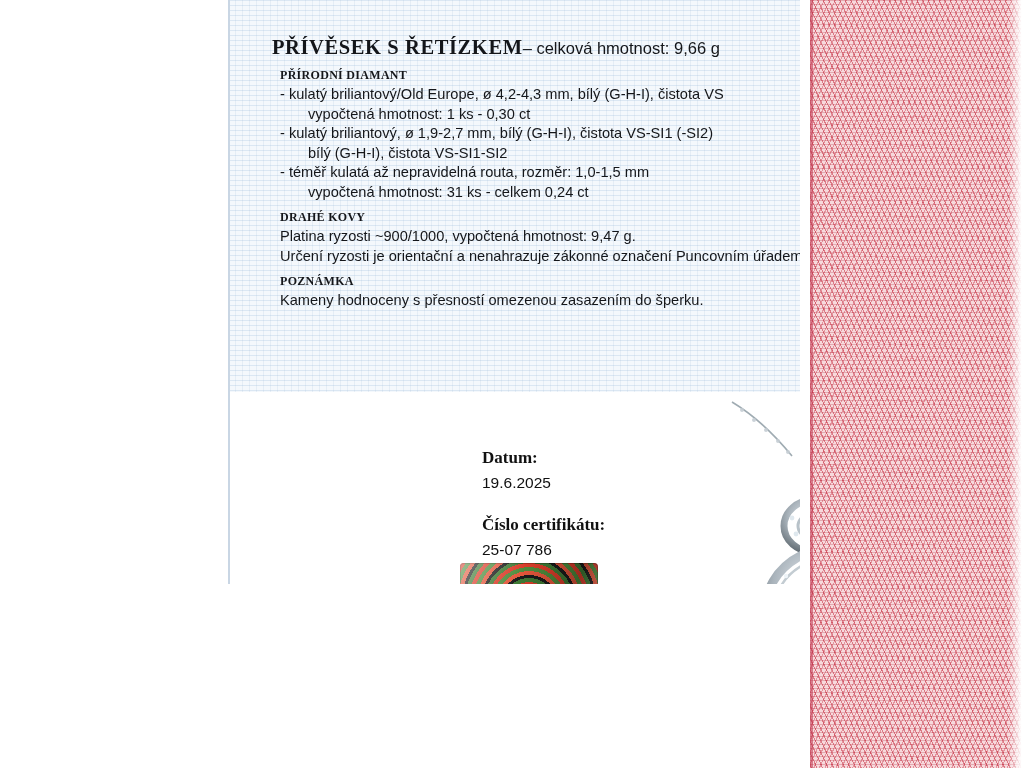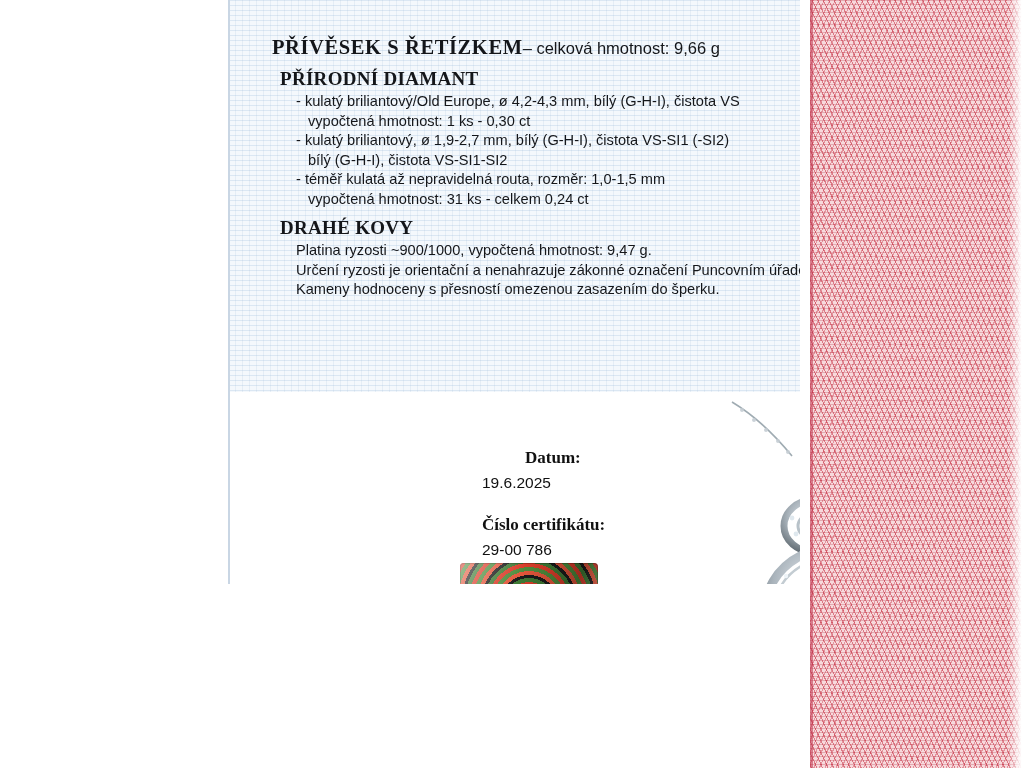--- a/index.html
+++ b/index.html
@@ -141,49 +141,49 @@
     font-size: 20.5px;
     letter-spacing: .6px;
   }
   .title-weight {
     font-size: 16.5px;
   }
 
   .section-head {
     font-family: "Liberation Serif", serif;
     font-weight: bold;
-    font-size: 19px;
+    font-size: 12px;
     letter-spacing: .3px;
     margin: 8px 0 2px 8px;
   }
   .section-head.first { margin-top: 0; }
 
   .line {
     font-size: 14.6px;
     line-height: 19.5px;
-    margin-left: 24px;
+    margin-left: 8px;
     white-space: nowrap;
   }
   .line.indent { margin-left: 36px; }
 
   
   .lower-label {
     position: absolute;
     font-family: "Liberation Serif", serif;
     font-weight: bold;
     font-size: 17px;
     color: #111;
   }
   .lower-value {
     position: absolute;
     font-size: 15.5px;
     color: #111;
   }
 
-  #label-date  { left: 254px; top: 448px; margin-left: 43px; }
+  #label-date  { left: 254px; top: 448px; }
   #value-date  { left: 254px; top: 474px; }
   #label-certno{ left: 254px; top: 515px; }
   #value-certno{ left: 254px; top: 541px; }
 
   
   #hologram {
     position: absolute;
     left: 232px;
     top: 563px;
     width: 138px;
@@ -286,28 +286,29 @@
       <div class="line indent">vypočtená hmotnost: 1 ks - 0,30 ct</div>
       <div class="line">- kulatý briliantový, ø 1,9-2,7 mm, bílý (G-H-I), čistota VS-SI1 (-SI2)</div>
       <div class="line indent">bílý (G-H-I), čistota VS-SI1-SI2</div>
       <div class="line">- téměř kulatá až nepravidelná routa, rozměr: 1,0-1,5 mm</div>
       <div class="line indent">vypočtená hmotnost: 31 ks - celkem 0,24 ct</div>
 
       <div class="section-head">DRAHÉ KOVY</div>
       <div class="line">Platina ryzosti ~900/1000, vypočtená hmotnost: 9,47 g.</div>
       <div class="line">Určení ryzosti je orientační a nenahrazuje zákonné označení Puncovním úřadem.</div>
 
+      <div class="section-head">POZNÁMKA</div>
       <div class="line">Kameny hodnoceny s přesností omezenou zasazením do šperku.</div>
     </div>
 
     <div class="lower-label" id="label-date">Datum:</div>
     <div class="lower-value" id="value-date">19.6.2025</div>
 
     <div class="lower-label" id="label-certno">Číslo certifikátu:</div>
-    <div class="lower-value" id="value-certno">29-00 786</div>
+    <div class="lower-value" id="value-certno">25-07 786</div>
 
     <div id="hologram">
       <div id="hologram-sheen"></div>
       <div id="hologram-text">CGL</div>
     </div>
 
     <svg id="signature" viewBox="0 0 196 62">
       <g fill="none" stroke="#1b2a44" stroke-width="2.1" stroke-linecap="round" stroke-linejoin="round">
         <path d="M6,52 C18,30 26,10 34,8 C40,7 38,18 32,30 C26,42 16,52 12,56"></path>
         <path d="M10,38 C30,34 48,32 64,34"></path>

